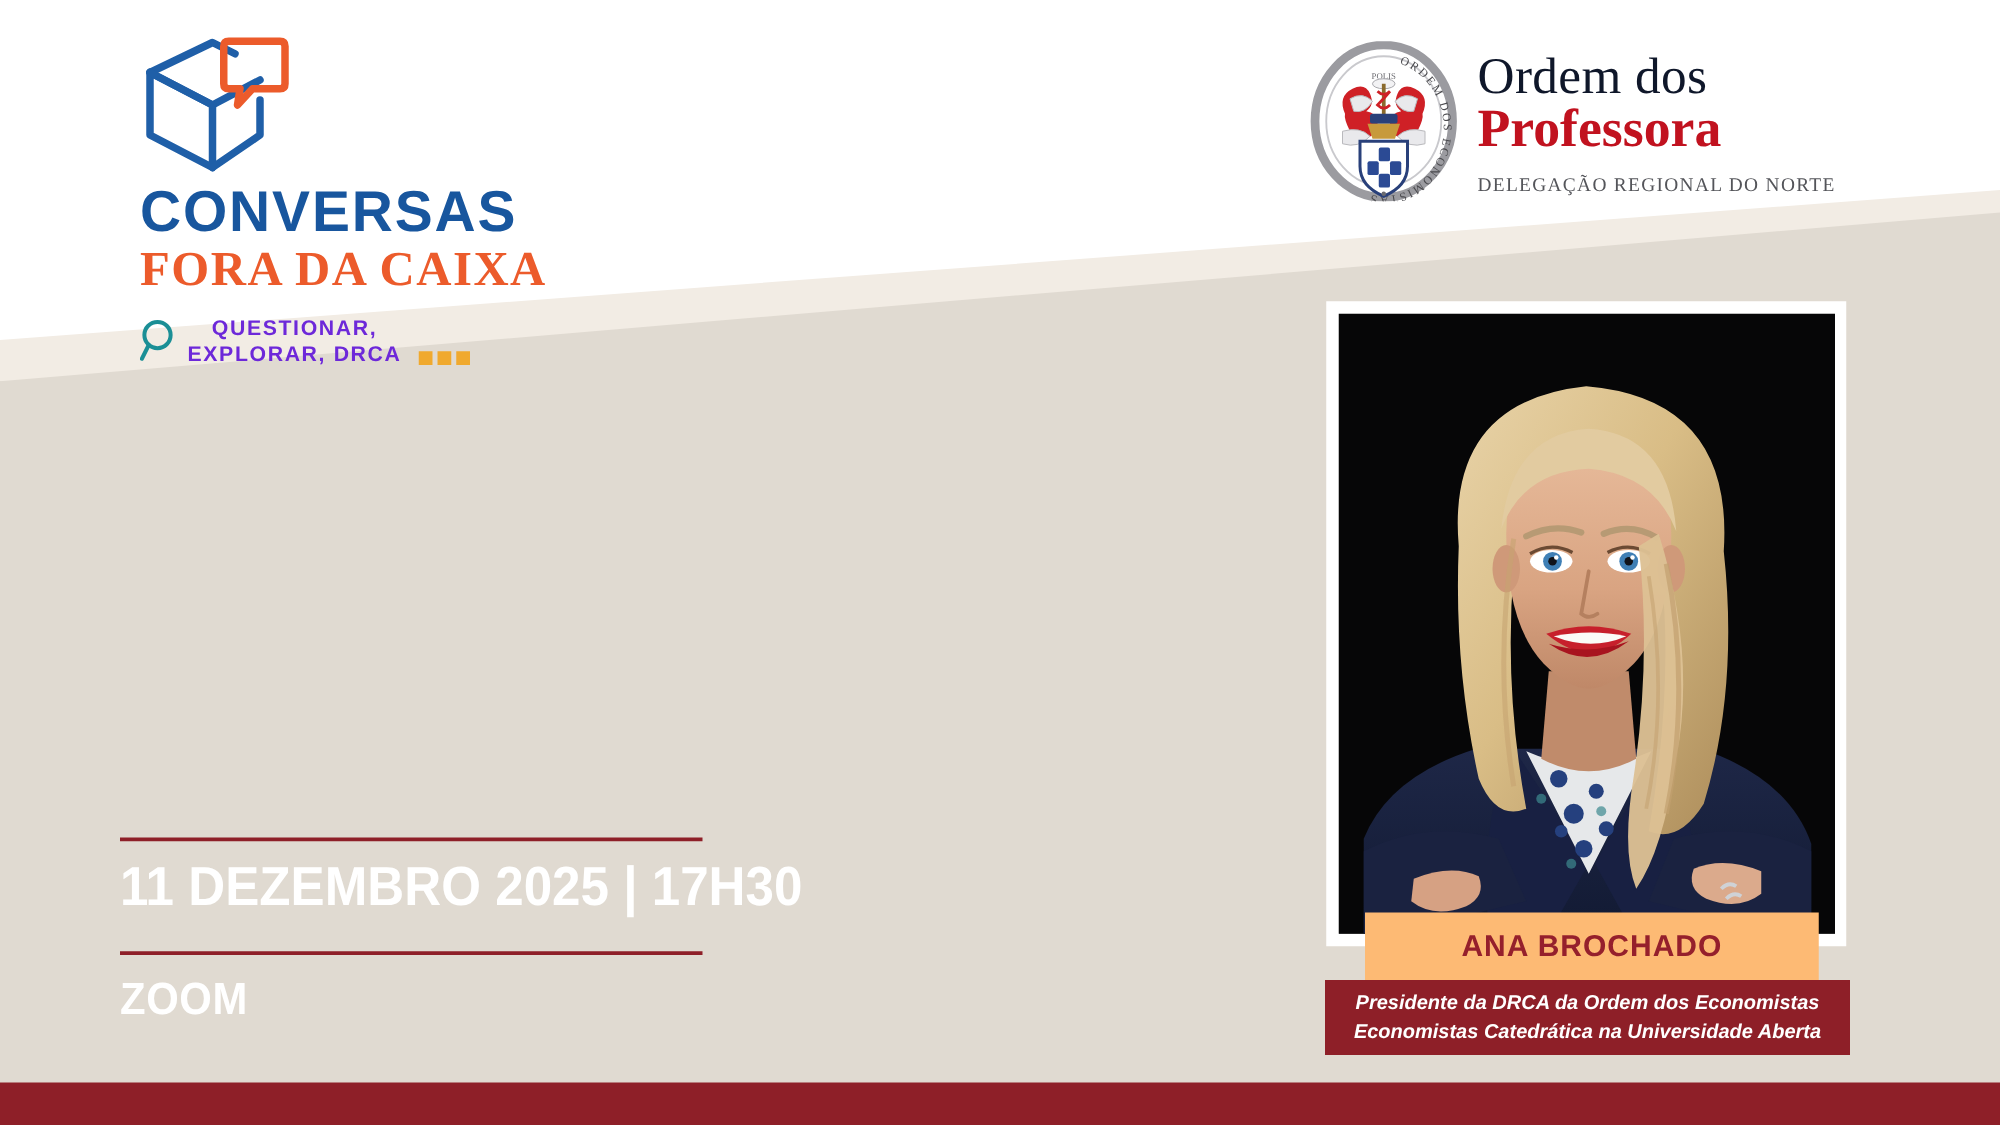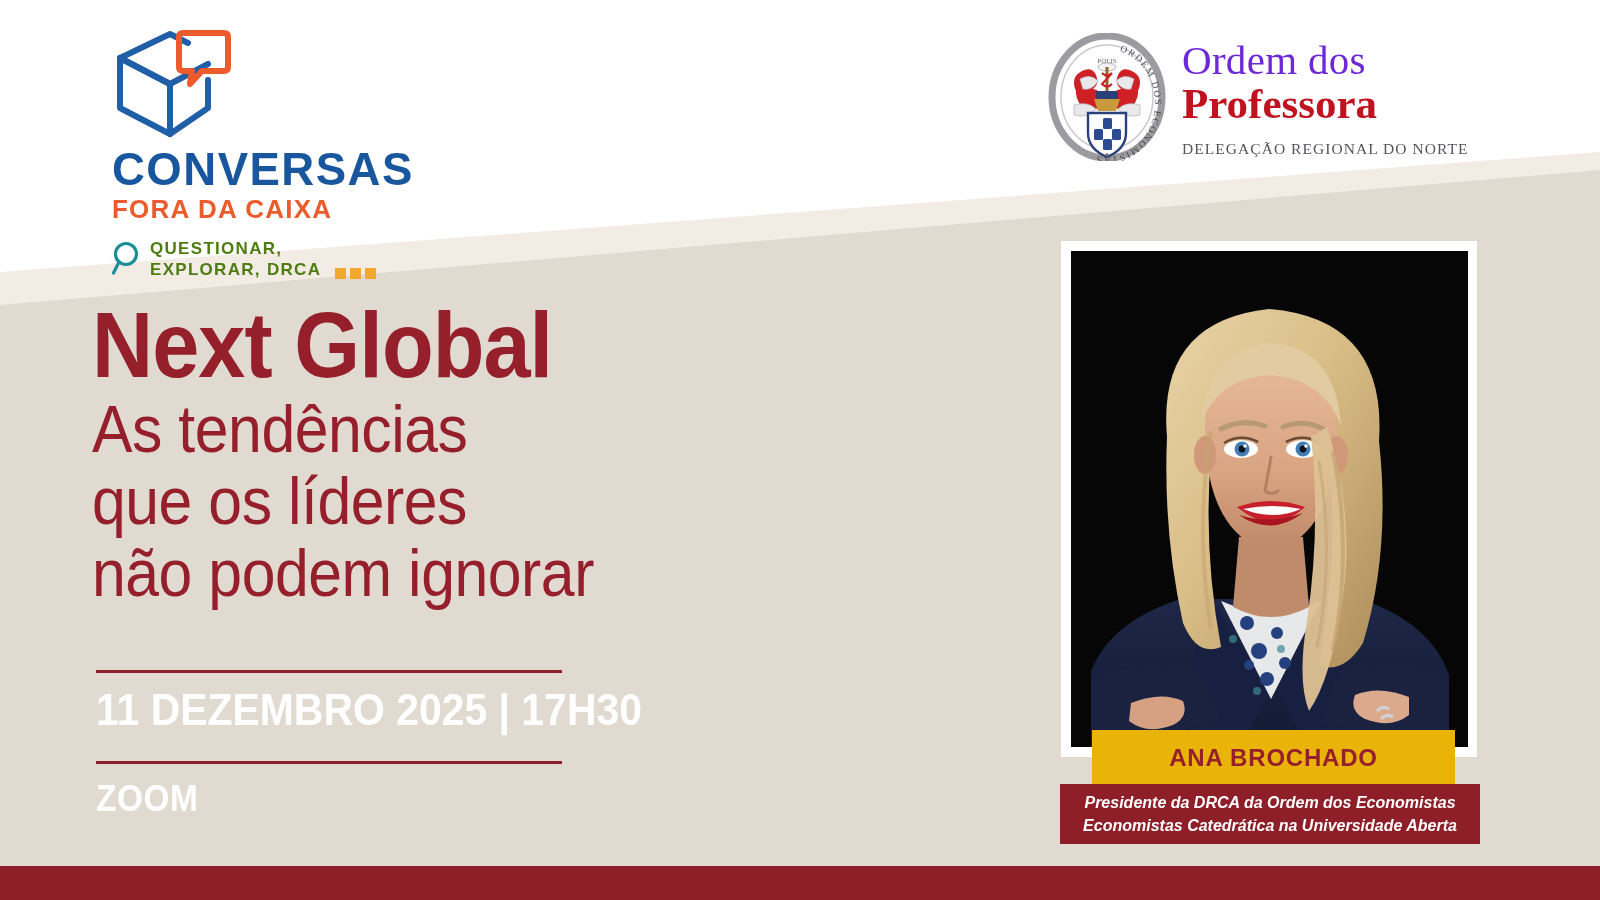--- a/index.html
+++ b/index.html
@@ -35,41 +35,41 @@
   
   .brand { position:absolute; left:90px; top:24px; width:360px;margin-left:22px; }
   .brand-mark { width:120px; height:118px; display:block; }
   .brand-conversas {
     font-family:"Liberation Sans", sans-serif;
     font-weight:bold; font-size:46px; letter-spacing:1.5px;
     color:#18569e; line-height:1; margin-top:4px;
     transform:scaleX(0.99); transform-origin:left center;
   }
   .brand-fora {
-    font-family:Liberation Sans, sans-serif;
-    font-weight:bold; font-size:26px; letter-spacing:1.2px;
+    font-family:Liberation Serif, serif;
+    font-weight:bold; font-size:39px; letter-spacing:1.2px;
     color:#ec5b2b; line-height:1.05; margin-top:4px;
   }
   .tagline { display:flex; align-items:center; margin-top:16px; gap:8px; }
   .tagline-icon { width:30px; height:40px; flex:0 0 auto; }
   .tagline-text {
     font-family:"Liberation Sans", sans-serif;
     font-weight:bold; font-size:17px; letter-spacing:1.3px;
-    color:#4d7c0f; line-height:1.22;
+    color:#6d28d9; line-height:1.22;text-align:center;
   }
   .tagline-dots { display:flex; gap:4px; align-self:flex-end; margin-bottom:2px; margin-left:6px; }
   .tagline-dots i { width:11px; height:11px; background:#f0a92e; display:block; }
 
   
   .oe-logo { position:absolute; left:1046px; top:33px; display:flex; align-items:center; gap:14px; }
   .oe-crest { width:122px; height:128px; display:block; }
   .oe-words { padding-top:4px; }
   .oe-line1 {
     font-family:"Liberation Serif", serif;
-    font-size:41px; color:#6d28d9; line-height:1.02; letter-spacing:0.3px;
+    font-size:41px; color:#0f172a; line-height:1.02; letter-spacing:0.3px;
   }
   .oe-line2 {
     font-family:"Liberation Serif", serif;
     font-weight:bold; font-size:43px; color:#c1121f; line-height:1.02; letter-spacing:0px;
   }
   .oe-line3 {
     font-family:"Liberation Serif", serif;
     font-size:15.5px; color:#54555a; letter-spacing:1.05px; margin-top:14px;
   }
 
@@ -113,21 +113,21 @@
     width:416px; height:516px; background:#ffffff;
   }
   .photo {
     position:absolute; left:10px; top:10px; width:397px; height:496px;
     background:#050505; overflow:hidden;
   }
   .photo svg { display:block; width:100%; height:100%; }
 
   .name-plate {
     position:absolute; left:1092px; top:730px; width:363px; height:56px;
-    background:#eab308; display:flex; align-items:center; justify-content:center;
+    background:#fdba74; display:flex; align-items:center; justify-content:center;
   }
   .name-plate span {
     font-family:"Liberation Sans", sans-serif;
     font-weight:bold; font-size:24px; color:#95202c; letter-spacing:0.8px;
   }
   .role-plate {
     position:absolute; left:1060px; top:784px; width:420px; height:60px;
     background:#8e1f28; display:flex; flex-direction:column;
     align-items:center; justify-content:center; gap:3px;
   }
@@ -217,28 +217,20 @@
       <circle cx="61" cy="122" r="1.8" fill="#6b6b70"></circle>
     </svg>
 
     <div class="oe-words">
       <div class="oe-line1">Ordem dos</div>
       <div class="oe-line2">Professora</div>
       <div class="oe-line3">DELEGAÇÃO REGIONAL DO NORTE</div>
     </div>
   </div>
 
-  <div class="headline">
-    <div class="h-title">Next Global</div>
-    <div class="h-sub">
-      <div>As tendências</div>
-      <div>que os líderes</div>
-      <div>não podem ignorar</div>
-    </div>
-  </div>
 
   <div class="rule rule-top"></div>
   <div class="date-line">11 DEZEMBRO 2025 | 17H30</div>
   <div class="rule rule-bot"></div>
   <div class="place-line">ZOOM</div>
 
   <div class="photo-frame">
     <div class="photo">
       <svg viewBox="0 0 397 496" preserveAspectRatio="xMidYMid slice">
         <defs>

